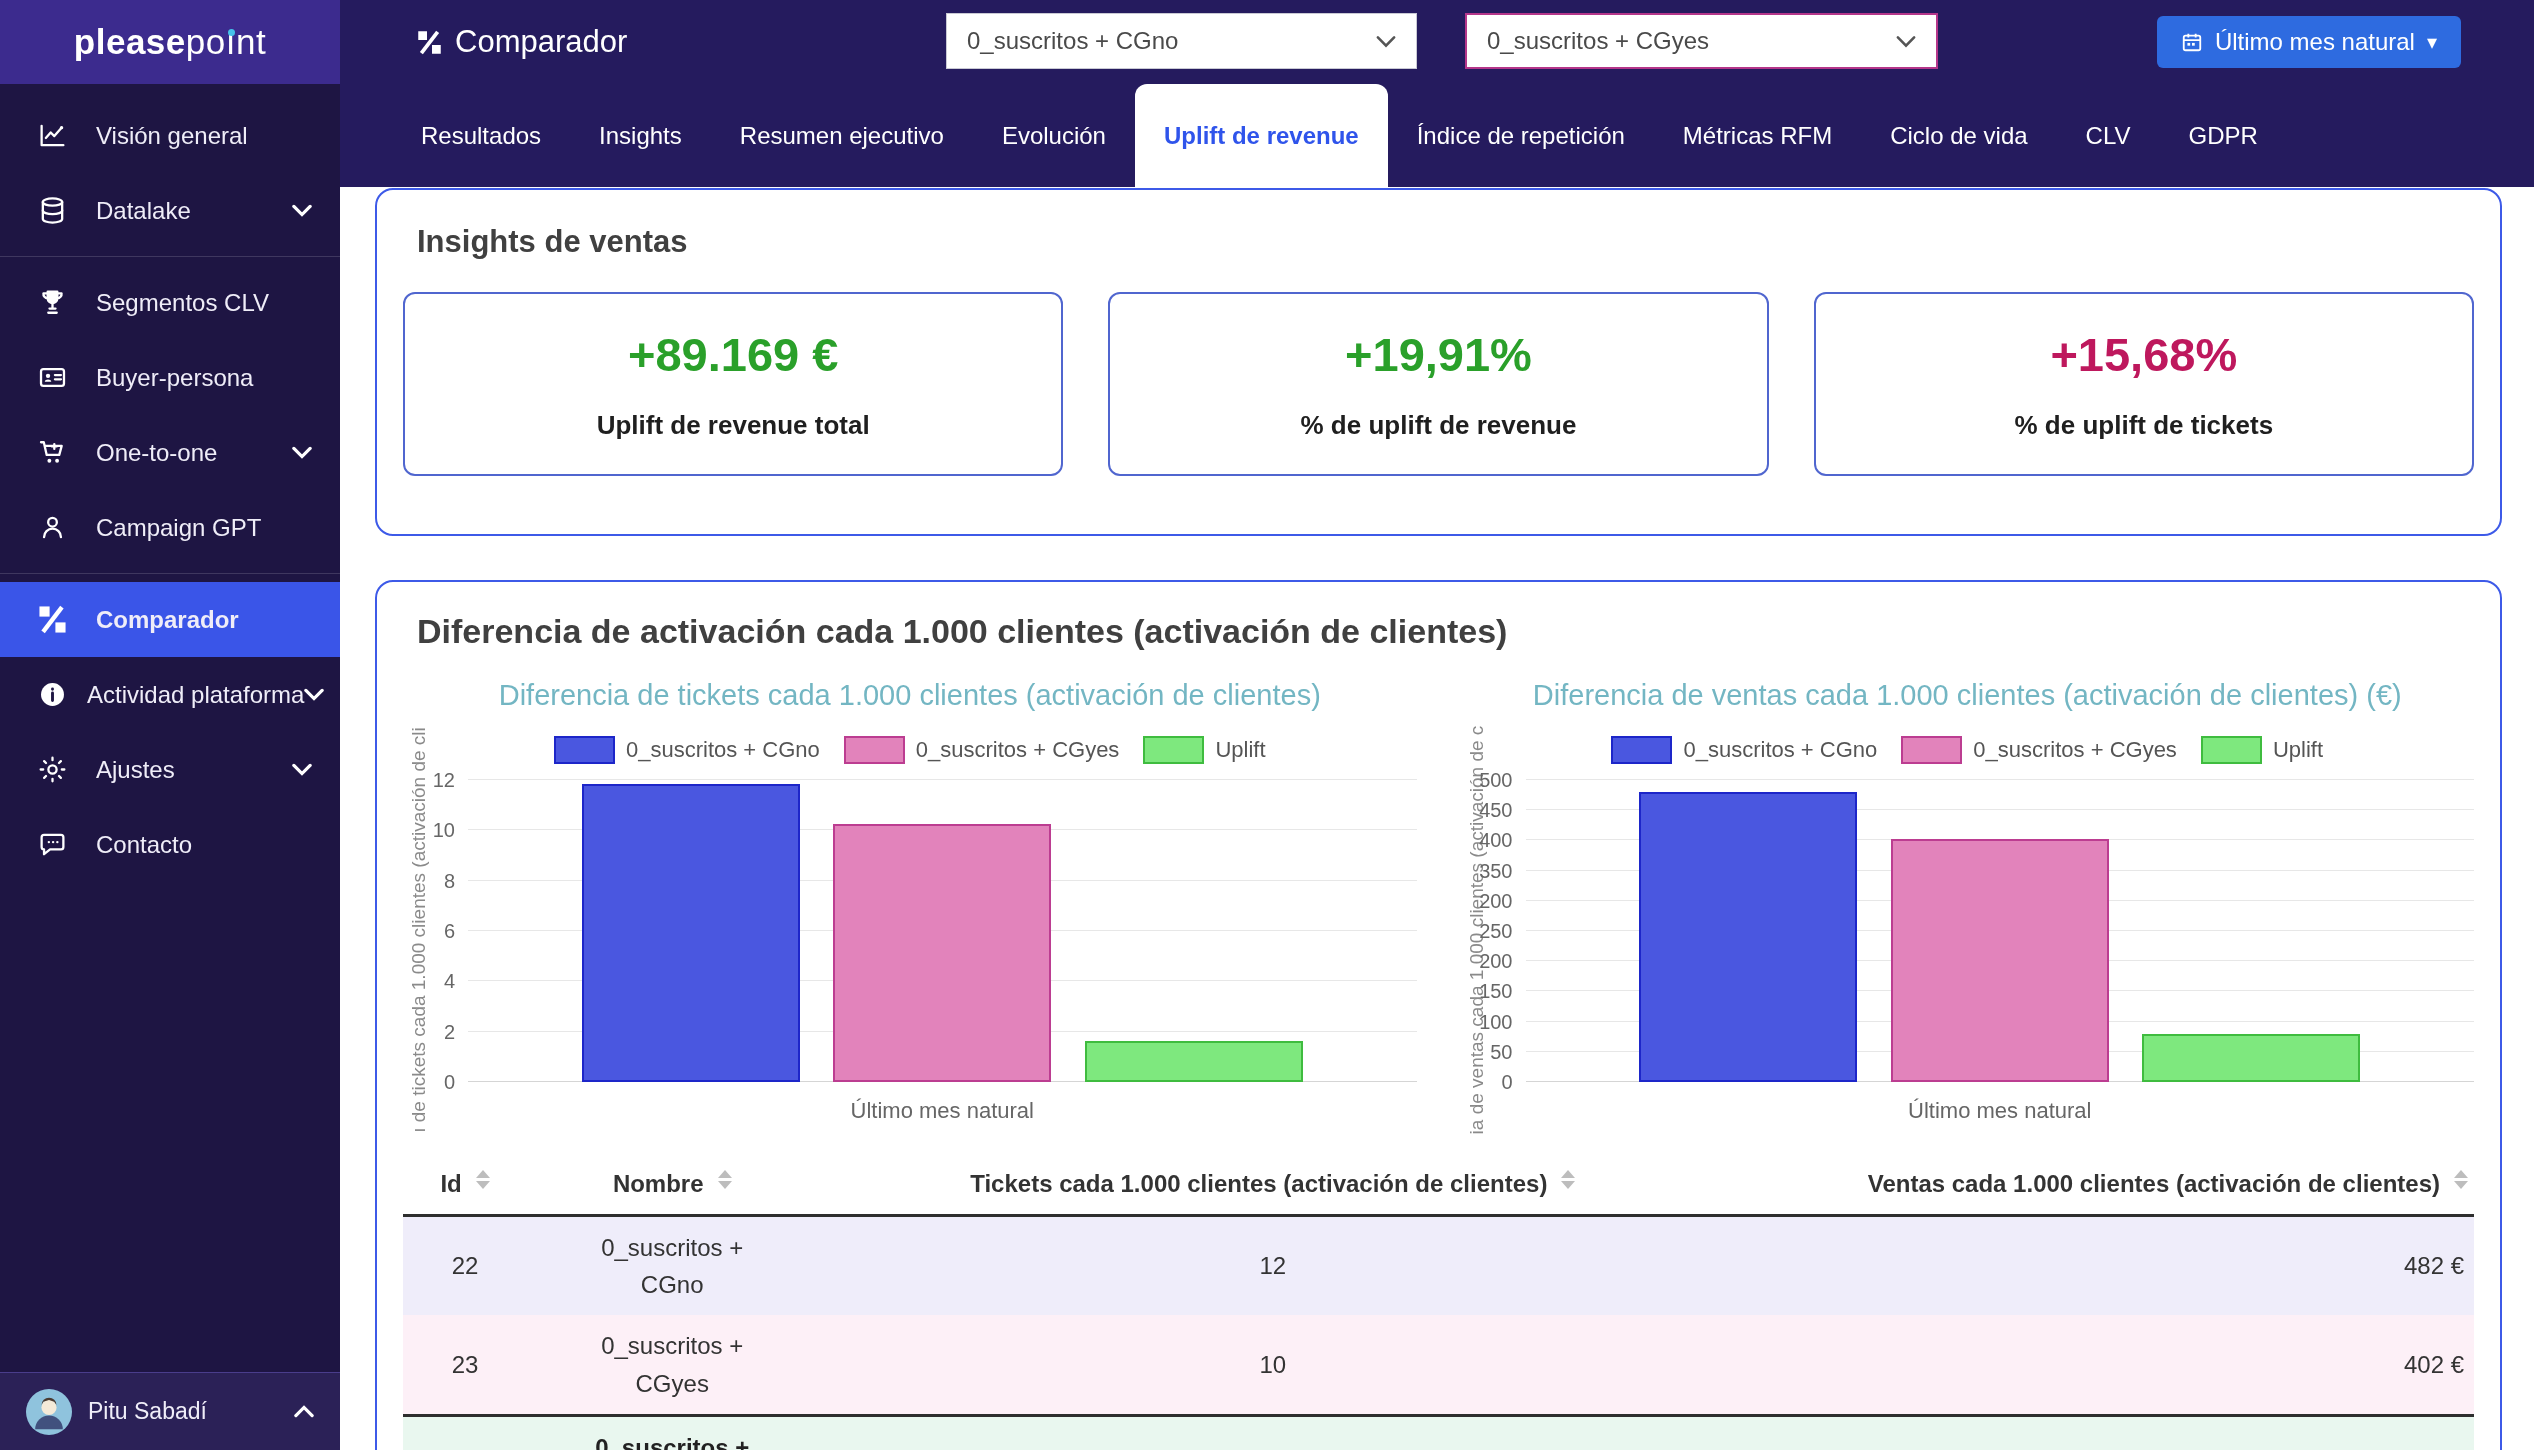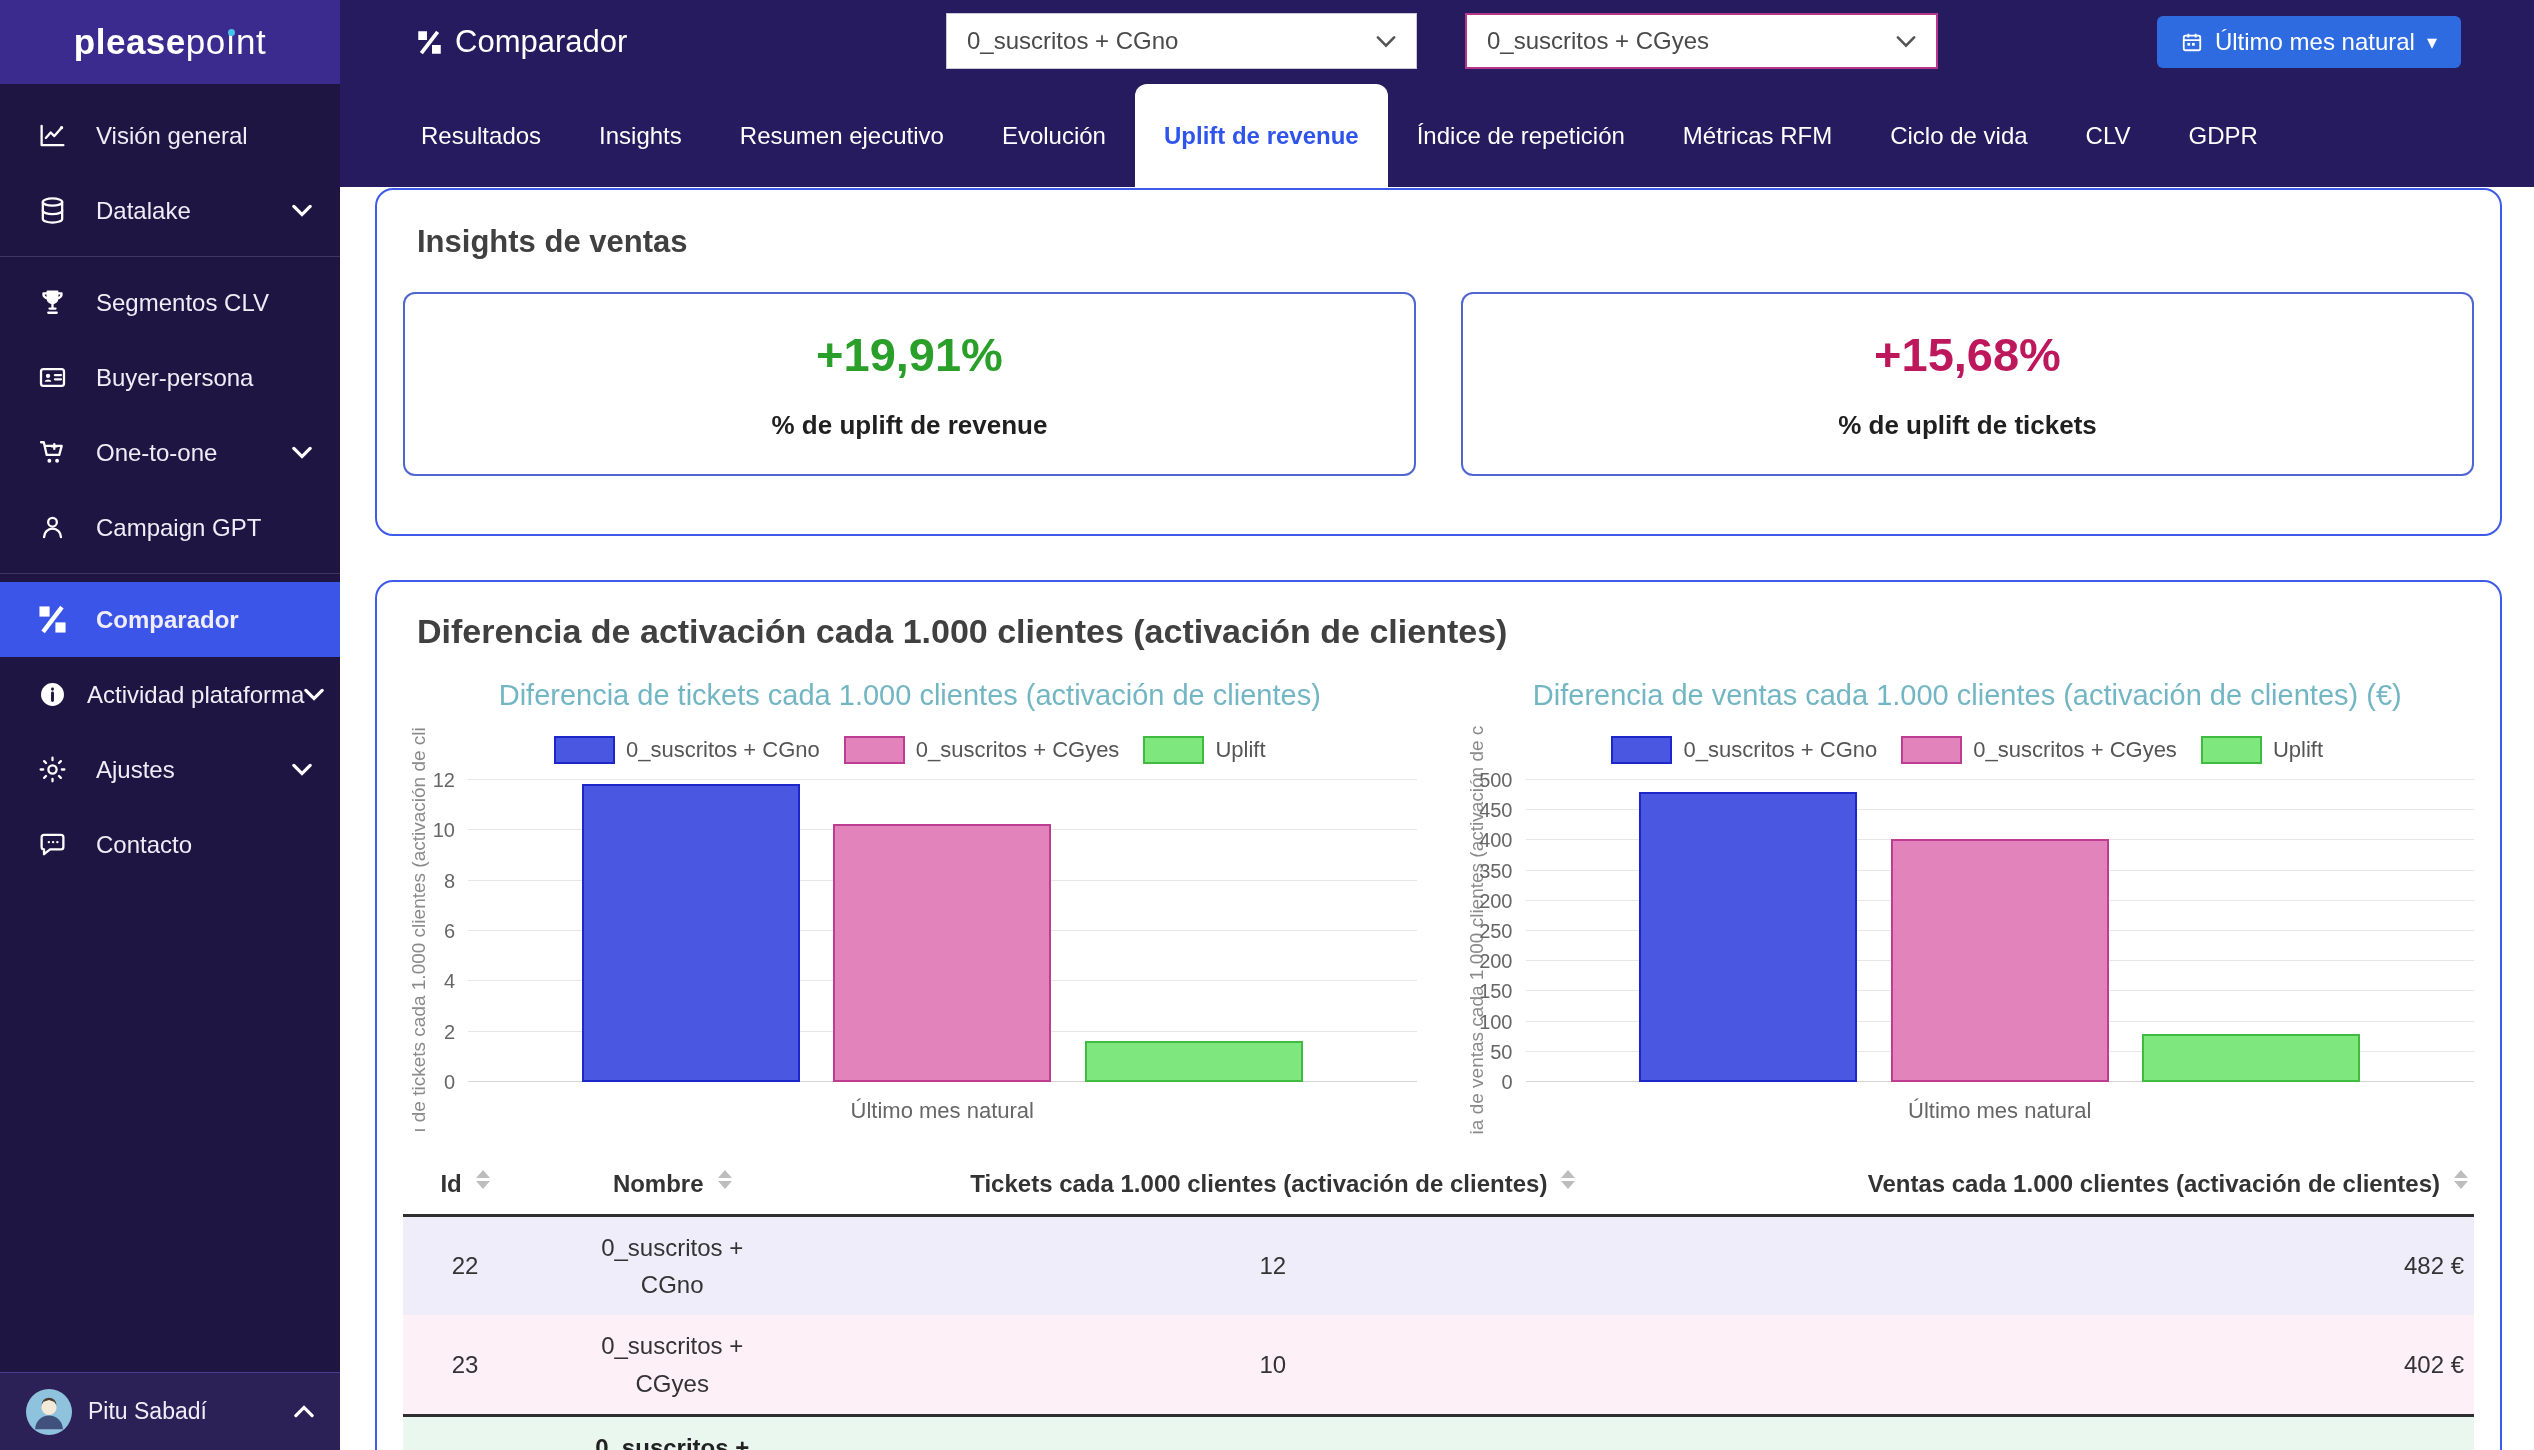--- a/index.html
+++ b/index.html
@@ -286,20 +286,24 @@
       <div class="tab">Ciclo de vida</div>
       <div class="tab">CLV</div>
       <div class="tab">GDPR</div>
     </div>
 
   <div class="content">
 
     <section class="panel panel1">
       <div class="panel-title">Insights de ventas</div>
       <div class="cards" id="cards">
+          <div class="card">
+            <div class="card-value" style="color:#2aa02a">+89.169 €</div>
+            <div class="card-label">Uplift de revenue total</div>
+          </div>
           <div class="card">
             <div class="card-value" style="color:#2aa02a">+19,91%</div>
             <div class="card-label">% de uplift de revenue</div>
           </div>
           <div class="card">
             <div class="card-value" style="color:#be185d">+15,68%</div>
             <div class="card-label">% de uplift de tickets</div>
           </div>
         </div>
     </section>

